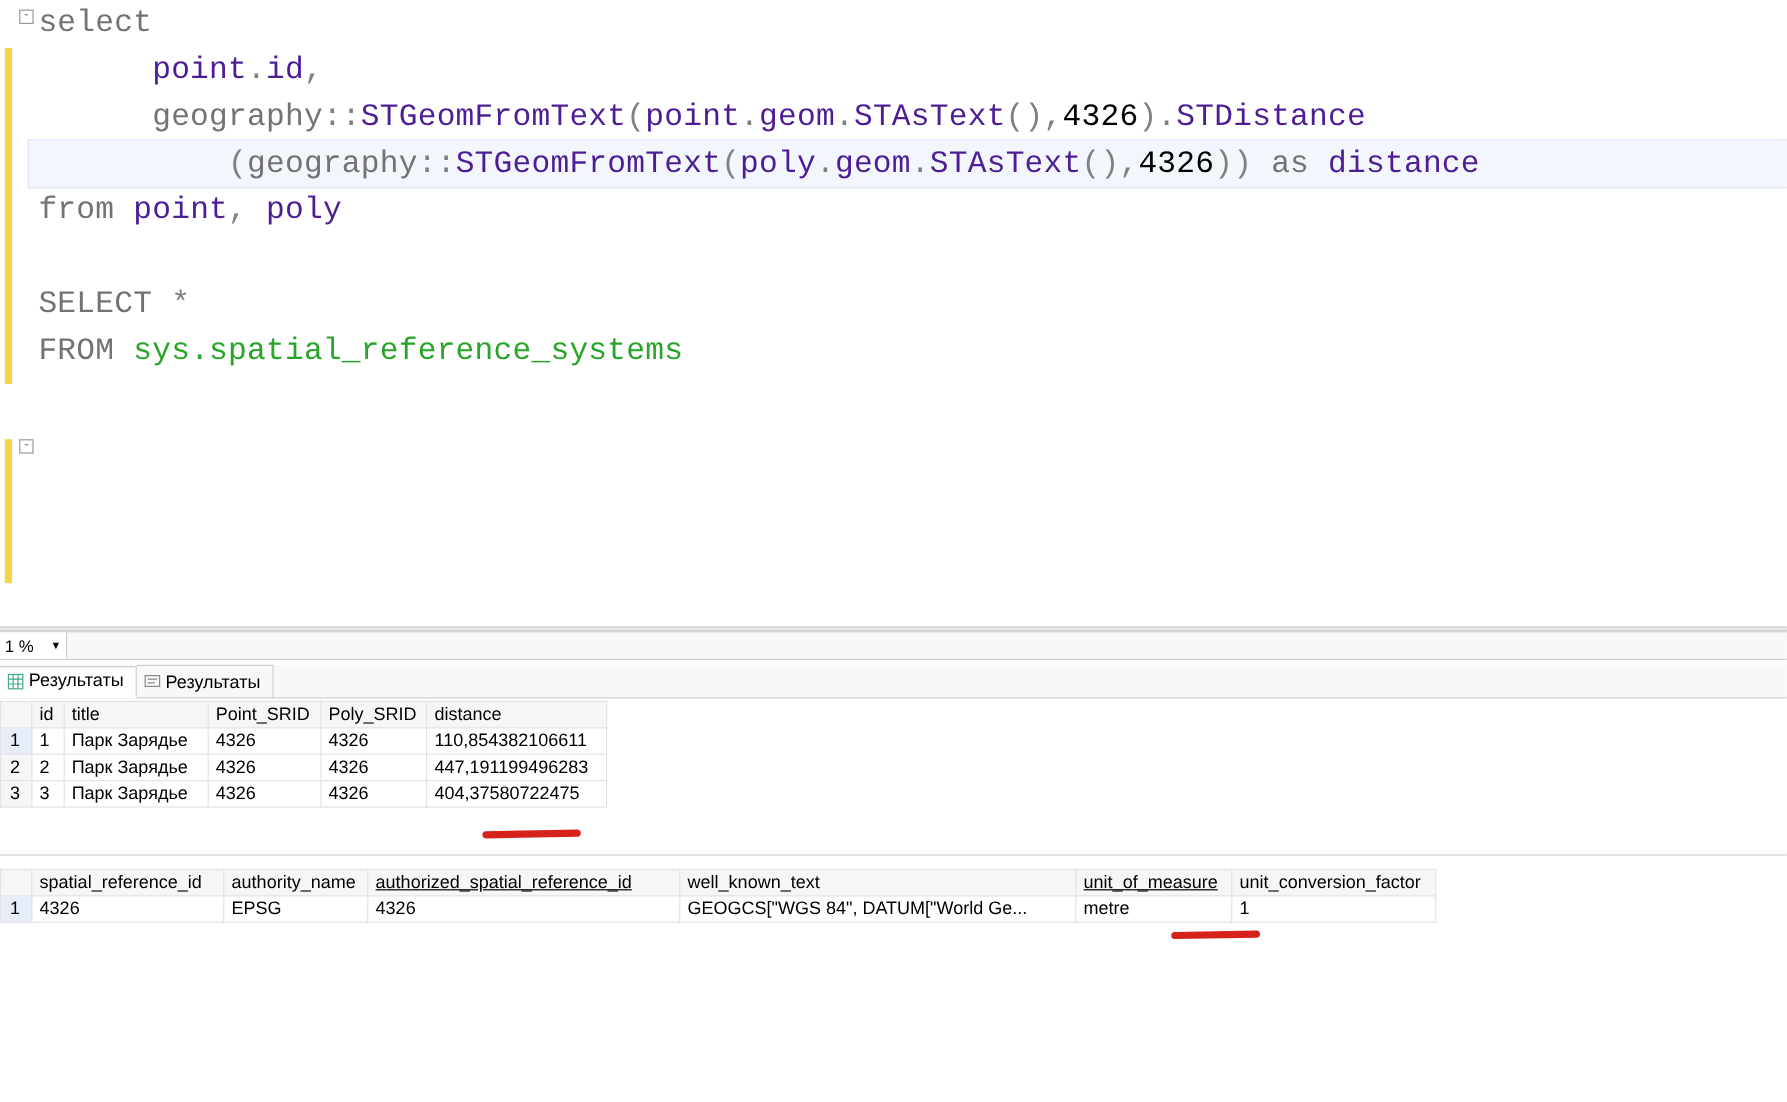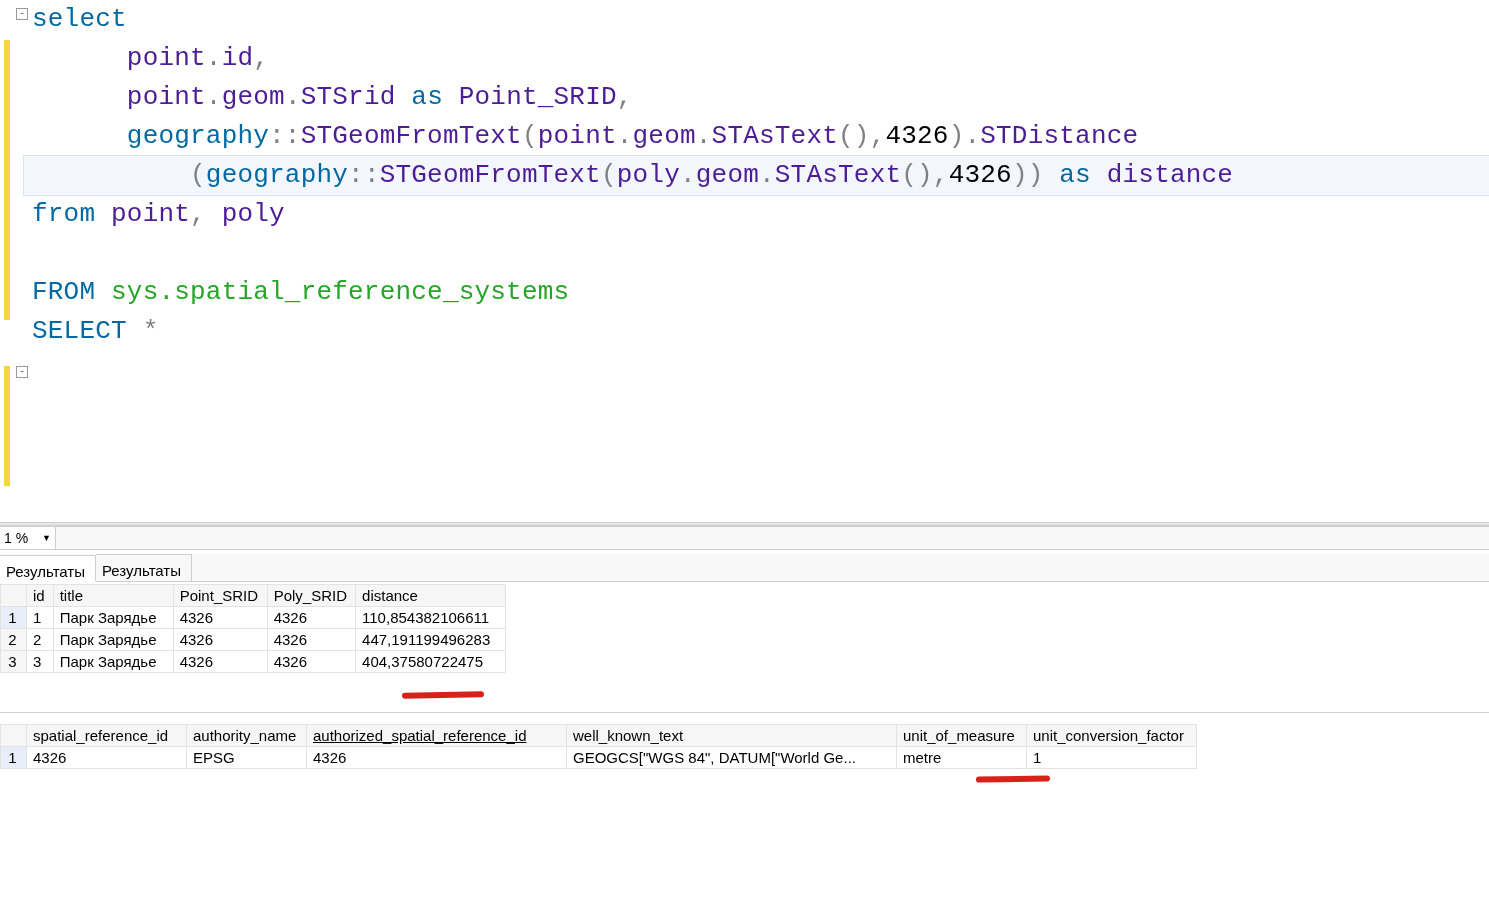--- a/index.html
+++ b/index.html
@@ -47,21 +47,21 @@
   }
   .codeline { white-space: pre; }
   .codeline.hl {
     background: #f3f6fc;
     outline: 1px solid #d7e4f5;
     margin-left: -8px;
     padding-left: 8px;
     margin-right: -400px;
     padding-right: 400px;
   }
-  .kw { color: #0369a1; }
+  .kw { color: #737373; }
   .sys { color: #28a528; }
   .pn { color: #4c1d95; }
   .op { color: #808080; }
   .num { color: #000000; }
   .star { color: #808080; }
 
   .divider {
     position: absolute;
     left: 0;
     right: 0;
@@ -112,21 +112,20 @@
     background: #f8f8f8;
   }
   .tab {
     display: flex;
     align-items: center;
     padding: 3px 10px 3px 6px;
     gap: 4px;
     border-top: 1px solid #cfcfcf;
     border-right: 1px solid #cfcfcf;
     height: 100%;
-    flex-direction: column;
   }
   .tab.active {
     background: #ffffff;
     border-bottom: 2px solid #ffffff;
     margin-bottom: -1px;
   }
   .tab .ic { width: 14px; height: 14px; }
   .grid-wrap {
     position: absolute;
     left: 0;
@@ -181,34 +180,33 @@
     <div class="chg" style="top:366px;height:120px;"></div>
     <div class="outl" style="top:8px;">-</div>
     <div class="outl" style="top:366px;">-</div>
   </div>
 
   <div class="codeline"><span class="kw">select</span></div>
 
   <div class="codeline"><span>      </span><span class="pn">point</span><span class="op">.</span><span class="pn">id</span><span class="op">,</span></div>
 
 
-  <div class="codeline"><span>      </span><span class="pn">point</span><span class="op">.</span><span class="pn">geom</span><span class="op">.</span><span class="pn">STSrid</span> <span class="kw">as</span> <span class="pn">Point_SRID</span><span class="op">,</span></div>
 
 
   <div class="codeline"><span>      </span><span class="kw">geography</span><span class="op">::</span><span class="pn">STGeomFromText</span><span class="op">(</span><span class="pn">point</span><span class="op">.</span><span class="pn">geom</span><span class="op">.</span><span class="pn">STAsText</span><span class="op">()</span><span class="op">,</span><span class="num">4326</span><span class="op">).</span><span class="pn">STDistance</span></div>
 
   <div class="codeline hl"><span>          </span><span class="op">(</span><span class="kw">geography</span><span class="op">::</span><span class="pn">STGeomFromText</span><span class="op">(</span><span class="pn">poly</span><span class="op">.</span><span class="pn">geom</span><span class="op">.</span><span class="pn">STAsText</span><span class="op">()</span><span class="op">,</span><span class="num">4326</span><span class="op">))</span><span> </span><span class="kw">as</span><span> </span><span class="pn">distance</span></div>
 
   <div class="codeline"><span class="kw">from</span><span> </span><span class="pn">point</span><span class="op">,</span><span> </span><span class="pn">poly</span></div>
 
   <div class="codeline">&nbsp;</div>
 
+  <div class="codeline"><span class="kw">SELECT</span><span> </span><span class="star">*</span></div>
+
   <div class="codeline"><span class="kw">FROM</span><span> </span><span class="sys">sys.spatial_reference_systems</span></div>
-
-  <div class="codeline"><span class="kw">SELECT</span><span> </span><span class="star">*</span></div>
 
 </div>
 
 <div class="divider" style="top:522px;"></div>
 
 <div class="status-row" style="top:526px;">
   <div class="zoom">
     <span>1 %</span>
     <span class="caret">▼</span>
   </div>
@@ -281,21 +279,21 @@
 
 <div class="grid-wrap" style="top:724px;">
   <table class="grid">
     <tbody>
         <tr>
       <th style="min-width:22px;"></th>
       <th style="min-width:160px;">spatial_reference_id</th>
       <th style="min-width:120px;">authority_name</th>
       <th style="min-width:260px;text-decoration:underline;">authorized_spatial_reference_id</th>
       <th style="min-width:330px;">well_known_text</th>
-      <th style="min-width:130px;">unit_of_measure</th>
+      <th style="min-width:130px;text-decoration:underline;">unit_of_measure</th>
       <th style="min-width:170px;">unit_conversion_factor</th>
     </tr>
     <tr>
       <td class="rownum sel">1</td>
       <td>4326</td>
       <td>EPSG</td>
       <td>4326</td>
       <td>GEOGCS["WGS 84", DATUM["World Ge...</td>
       <td>metre</td>
       <td>1</td>

